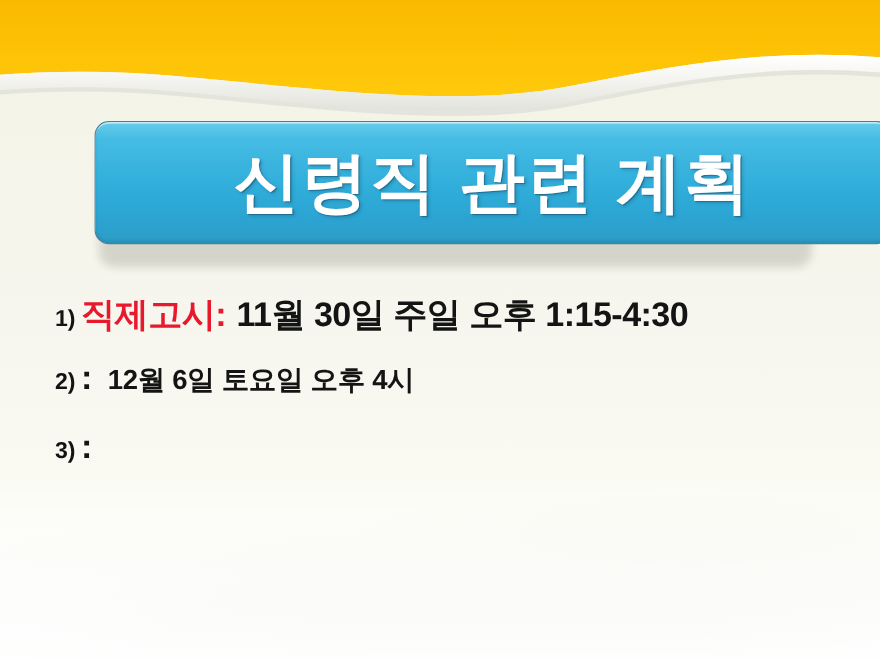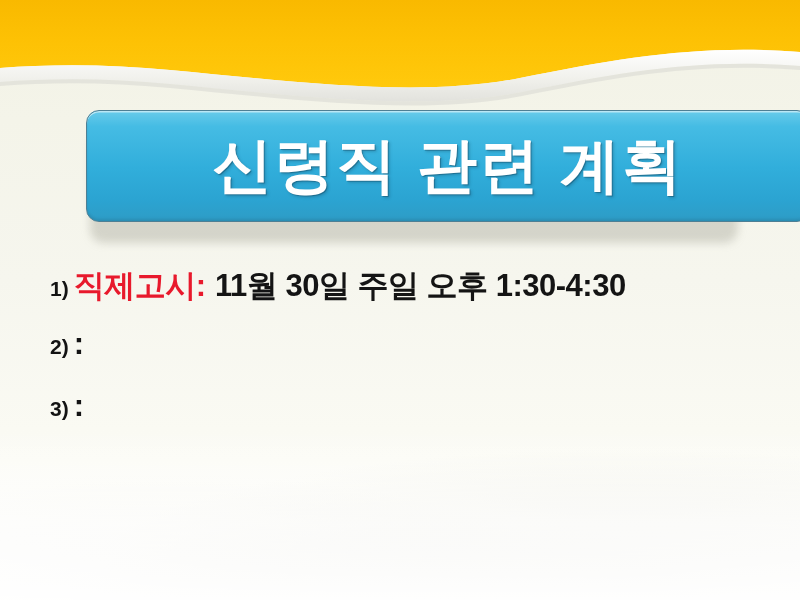--- a/index.html
+++ b/index.html
@@ -185,26 +185,27 @@
   <div class="title-box">
     <span class="title-text">신령직 관련 계획</span>
   </div>
 
   <div class="bullets">
 
     <div class="bullet b1">
       <span class="num">1)</span>
       <span class="topic">직제고시</span>
       <span class="colon-red">:</span>
-      <span class="detail-lg">11월 30일 주일 오후 1:30-4:30</span>
+      <span class="detail-lg">11월 30일 주일 오후 1:15-4:30</span>
     </div>
 
     <div class="bullet b2">
       <span class="num">2)</span>
       <span class="colon-dark">:</span>
+      <span class="detail-sm">12월 6일 토요일 오후 4시</span>
     </div>
 
     <div class="bullet b3">
       <span class="num">3)</span>
       <span class="colon-dark">:</span>
     </div>
 
   </div>
 </div>
 

